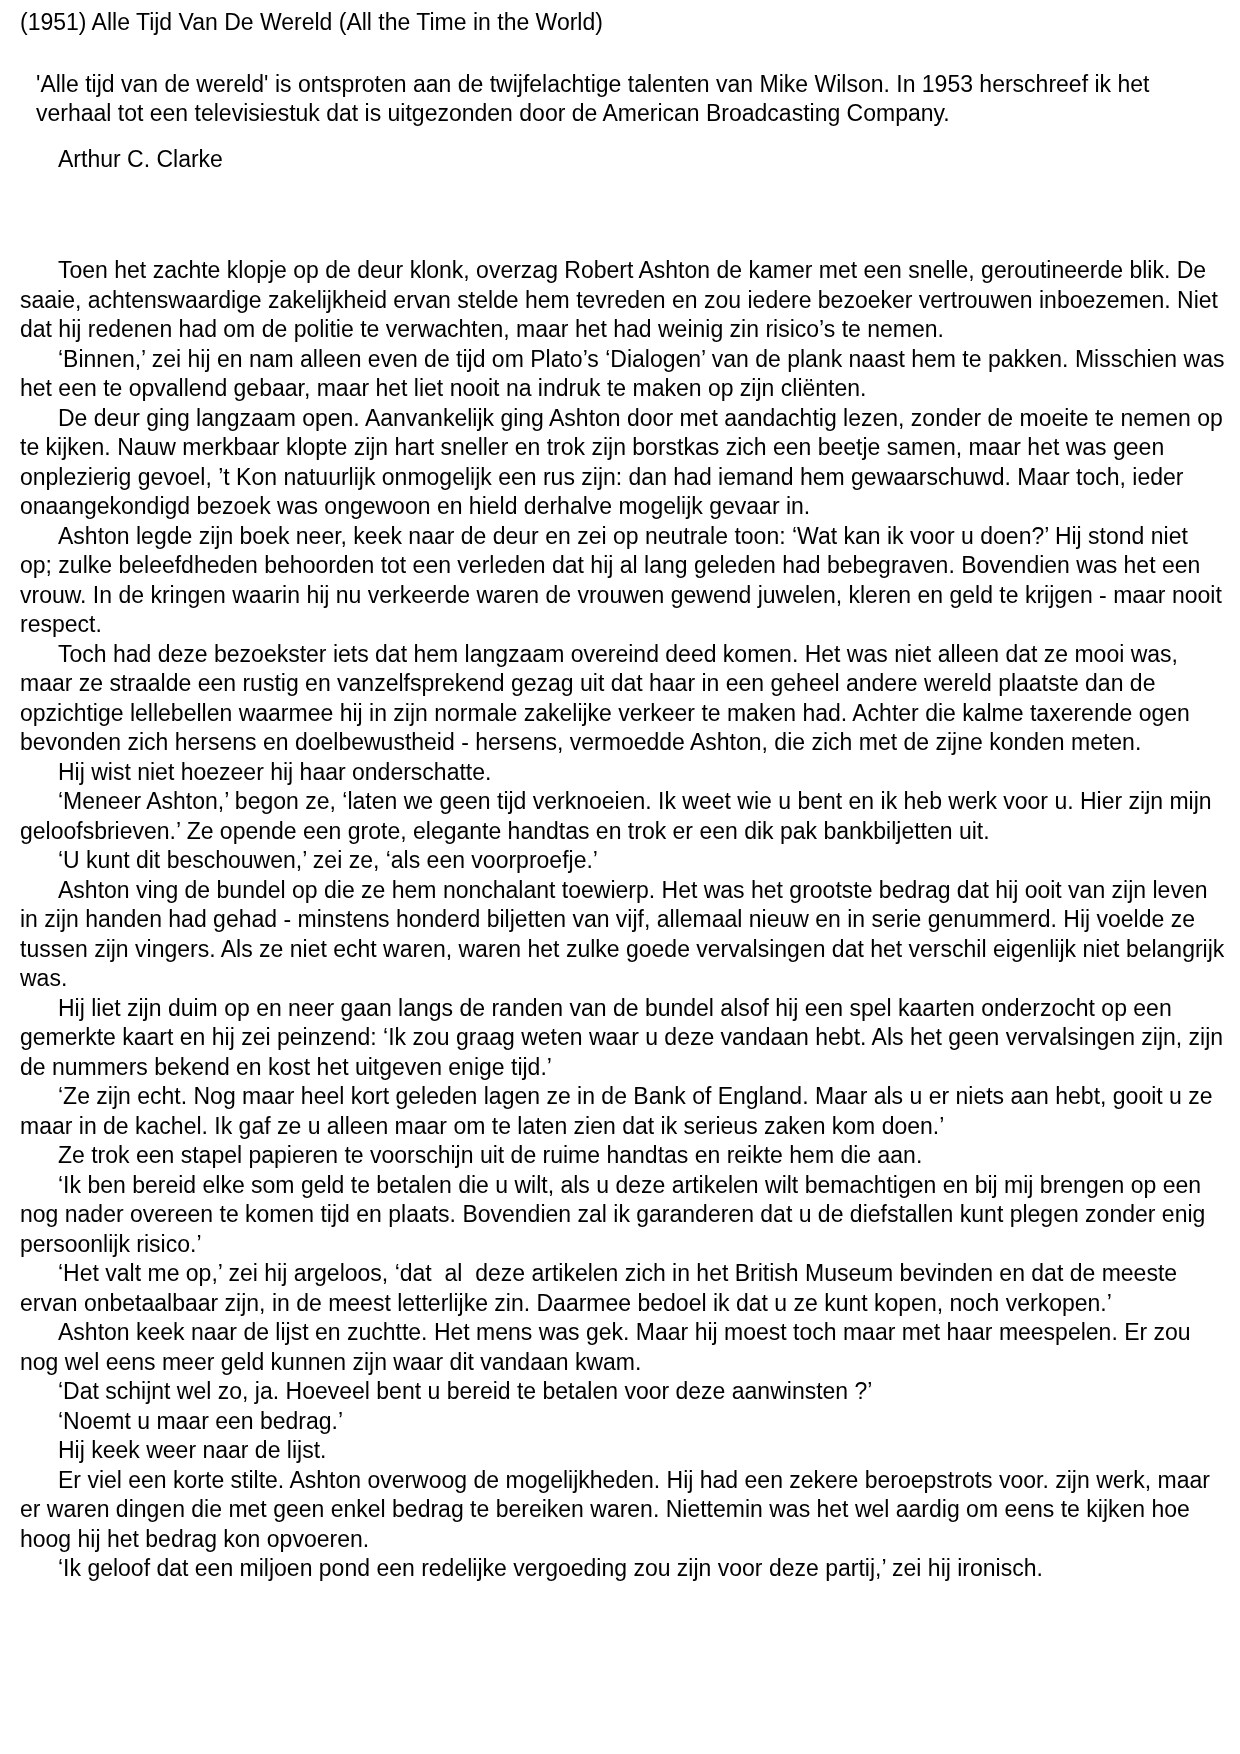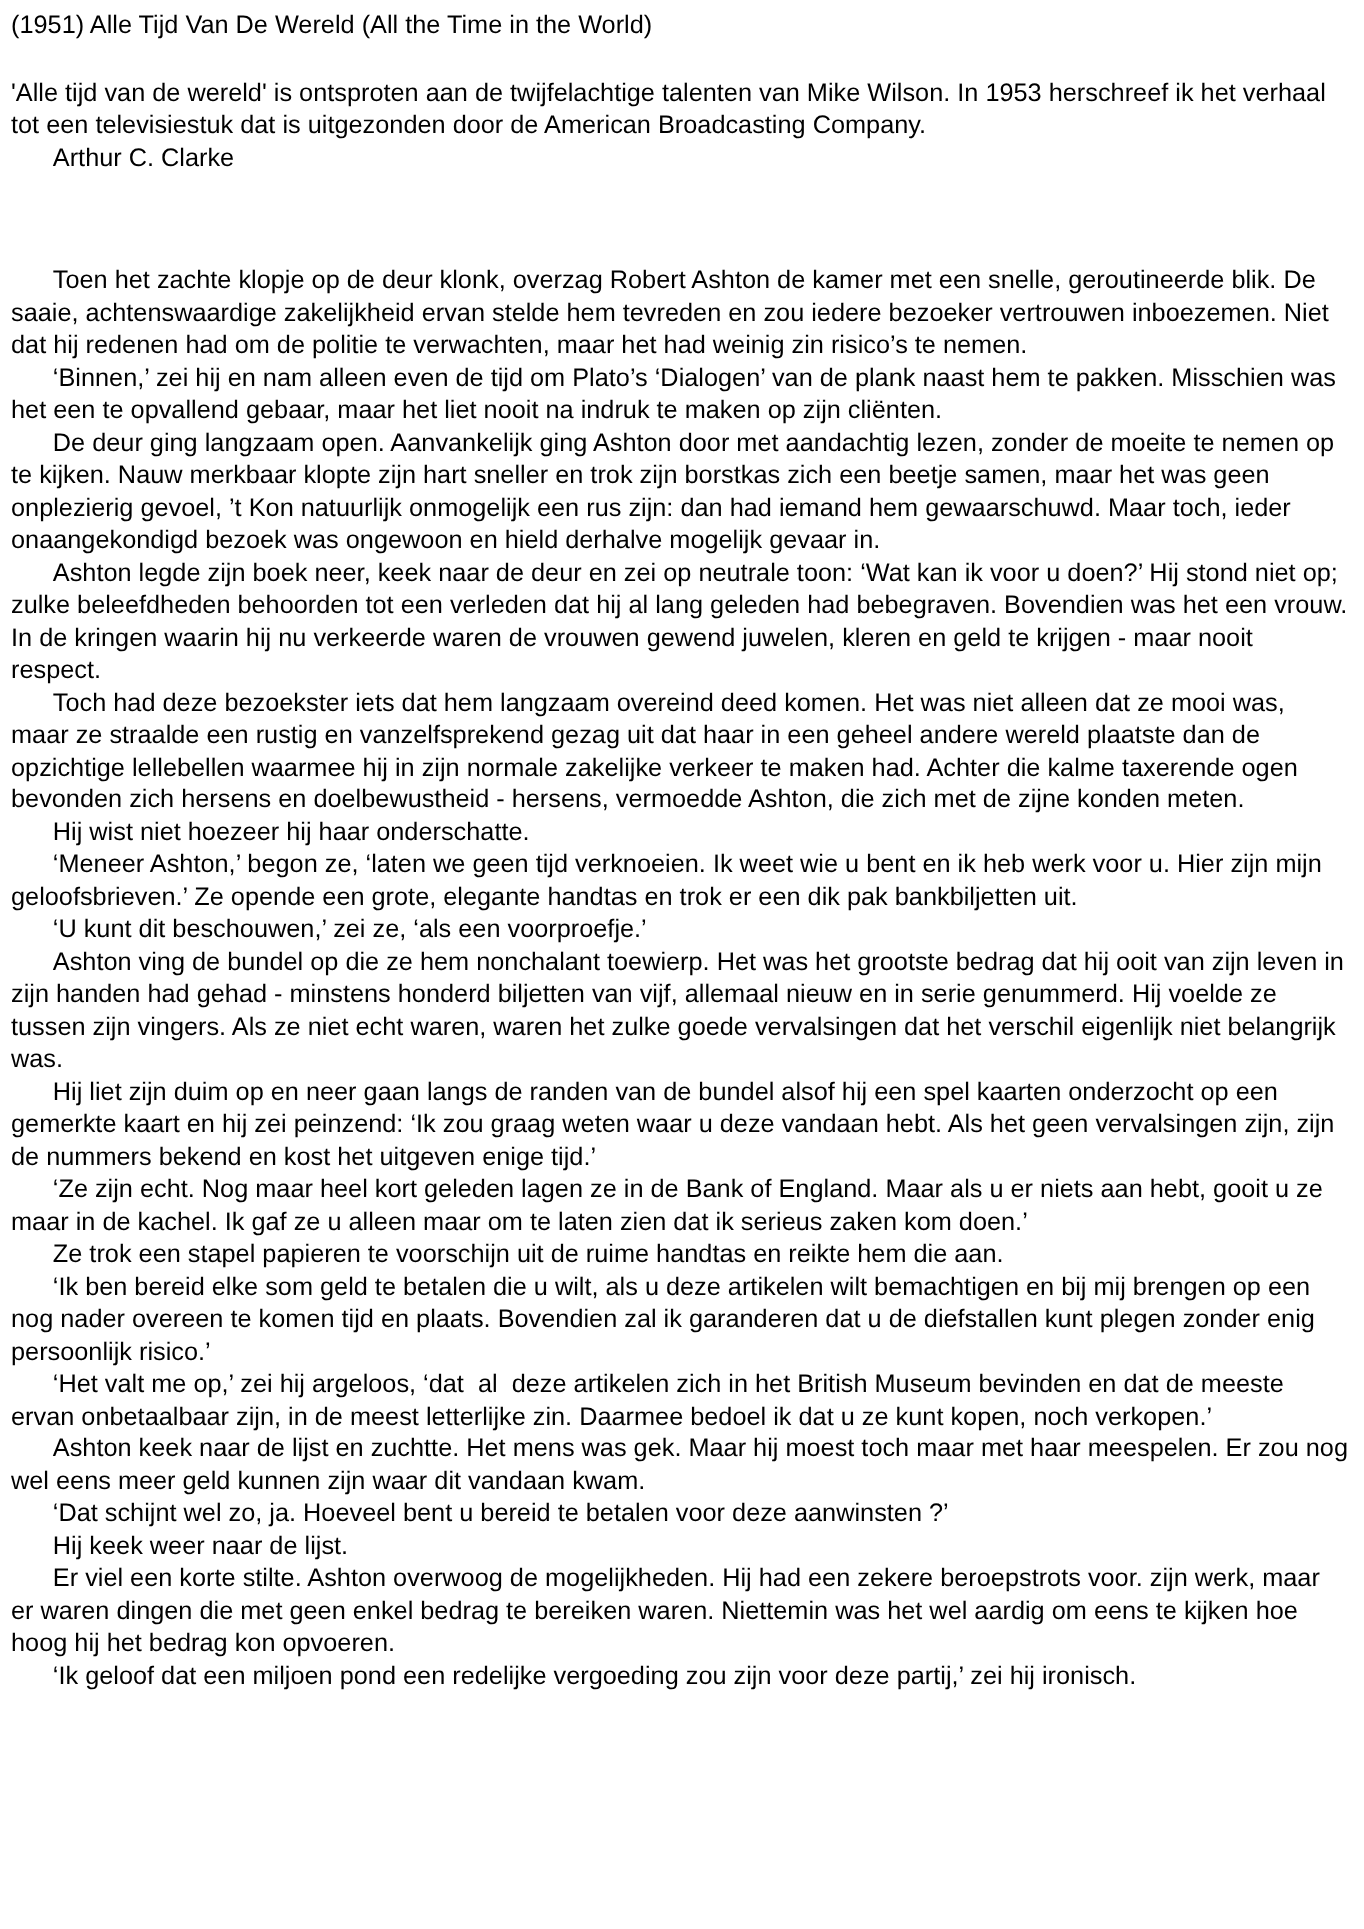--- a/index.html
+++ b/index.html
@@ -10,30 +10,30 @@
     body {
       width: 1240px;
       min-height: 1754px;
       color: #000000;
       font-family: "Liberation Sans", sans-serif;
       font-size: 23px;
       line-height: 29.5px;
       -webkit-font-smoothing: antialiased;
     }
     .page {
-      padding: 8px 14px 24px 10px;
+      padding: 8px 14px 24px 20px;
       box-sizing: border-box;
       width: 1240px;
     }
     .title {
       margin: 0 0 32px 0;
       white-space: pre-wrap;
     }
     .intro {
-      margin: 0;
+      margin: 16px;
       white-space: pre-wrap;
     }
     .author {
       margin: 0 0 82px 0;
       text-indent: 38px;
       white-space: pre-wrap;
     }
     .para {
       margin: 0;
       text-indent: 38px;
@@ -60,17 +60,18 @@
       <p class="para">‘Meneer Ashton,’ begon ze, ‘laten we geen tijd verknoeien. Ik weet wie u bent en ik heb werk voor u. Hier zijn mijn geloofsbrieven.’ Ze opende een grote, elegante handtas en trok er een dik pak bankbiljetten uit.</p>
       <p class="para">‘U kunt dit beschouwen,’ zei ze, ‘als een voorproefje.’</p>
       <p class="para">Ashton ving de bundel op die ze hem nonchalant toewierp. Het was het grootste bedrag dat hij ooit van zijn leven in zijn handen had gehad - minstens honderd biljetten van vijf, allemaal nieuw en in serie genummerd. Hij voelde ze tussen zijn vingers. Als ze niet echt waren, waren het zulke goede vervalsingen dat het verschil eigenlijk niet belangrijk was.</p>
       <p class="para">Hij liet zijn duim op en neer gaan langs de randen van de bundel alsof hij een spel kaarten onderzocht op een gemerkte kaart en hij zei peinzend: ‘Ik zou graag weten waar u deze vandaan hebt. Als het geen vervalsingen zijn, zijn de nummers bekend en kost het uitgeven enige tijd.’</p>
       <p class="para">‘Ze zijn echt. Nog maar heel kort geleden lagen ze in de Bank of England. Maar als u er niets aan hebt, gooit u ze maar in de kachel. Ik gaf ze u alleen maar om te laten zien dat ik serieus zaken kom doen.’</p>
       <p class="para">Ze trok een stapel papieren te voorschijn uit de ruime handtas en reikte hem die aan.</p>
       <p class="para">‘Ik ben bereid elke som geld te betalen die u wilt, als u deze artikelen wilt bemachtigen en bij mij brengen op een nog nader overeen te komen tijd en plaats. Bovendien zal ik garanderen dat u de diefstallen kunt plegen zonder enig persoonlijk risico.’</p>
       <p class="para">‘Het valt me op,’ zei hij argeloos, ‘dat  al  deze artikelen zich in het British Museum bevinden en dat de meeste ervan onbetaalbaar zijn, in de meest letterlijke zin. Daarmee bedoel ik dat u ze kunt kopen, noch verkopen.’</p>
       <p class="para">Ashton keek naar de lijst en zuchtte. Het mens was gek. Maar hij moest toch maar met haar meespelen. Er zou nog wel eens meer geld kunnen zijn waar dit vandaan kwam.</p>
       <p class="para">‘Dat schijnt wel zo, ja. Hoeveel bent u bereid te betalen voor deze aanwinsten ?’</p>
+      <p class="para">‘Noemt u maar een bedrag.’</p>
       <p class="para">Hij keek weer naar de lijst.</p>
       <p class="para">Er viel een korte stilte. Ashton overwoog de mogelijkheden. Hij had een zekere beroepstrots voor. zijn werk, maar er waren dingen die met geen enkel bedrag te bereiken waren. Niettemin was het wel aardig om eens te kijken hoe hoog hij het bedrag kon opvoeren.</p>
       <p class="para">‘Ik geloof dat een miljoen pond een redelijke vergoeding zou zijn voor deze partij,’ zei hij ironisch.</p>
     </div>
 </div>
 
 </body></html>

